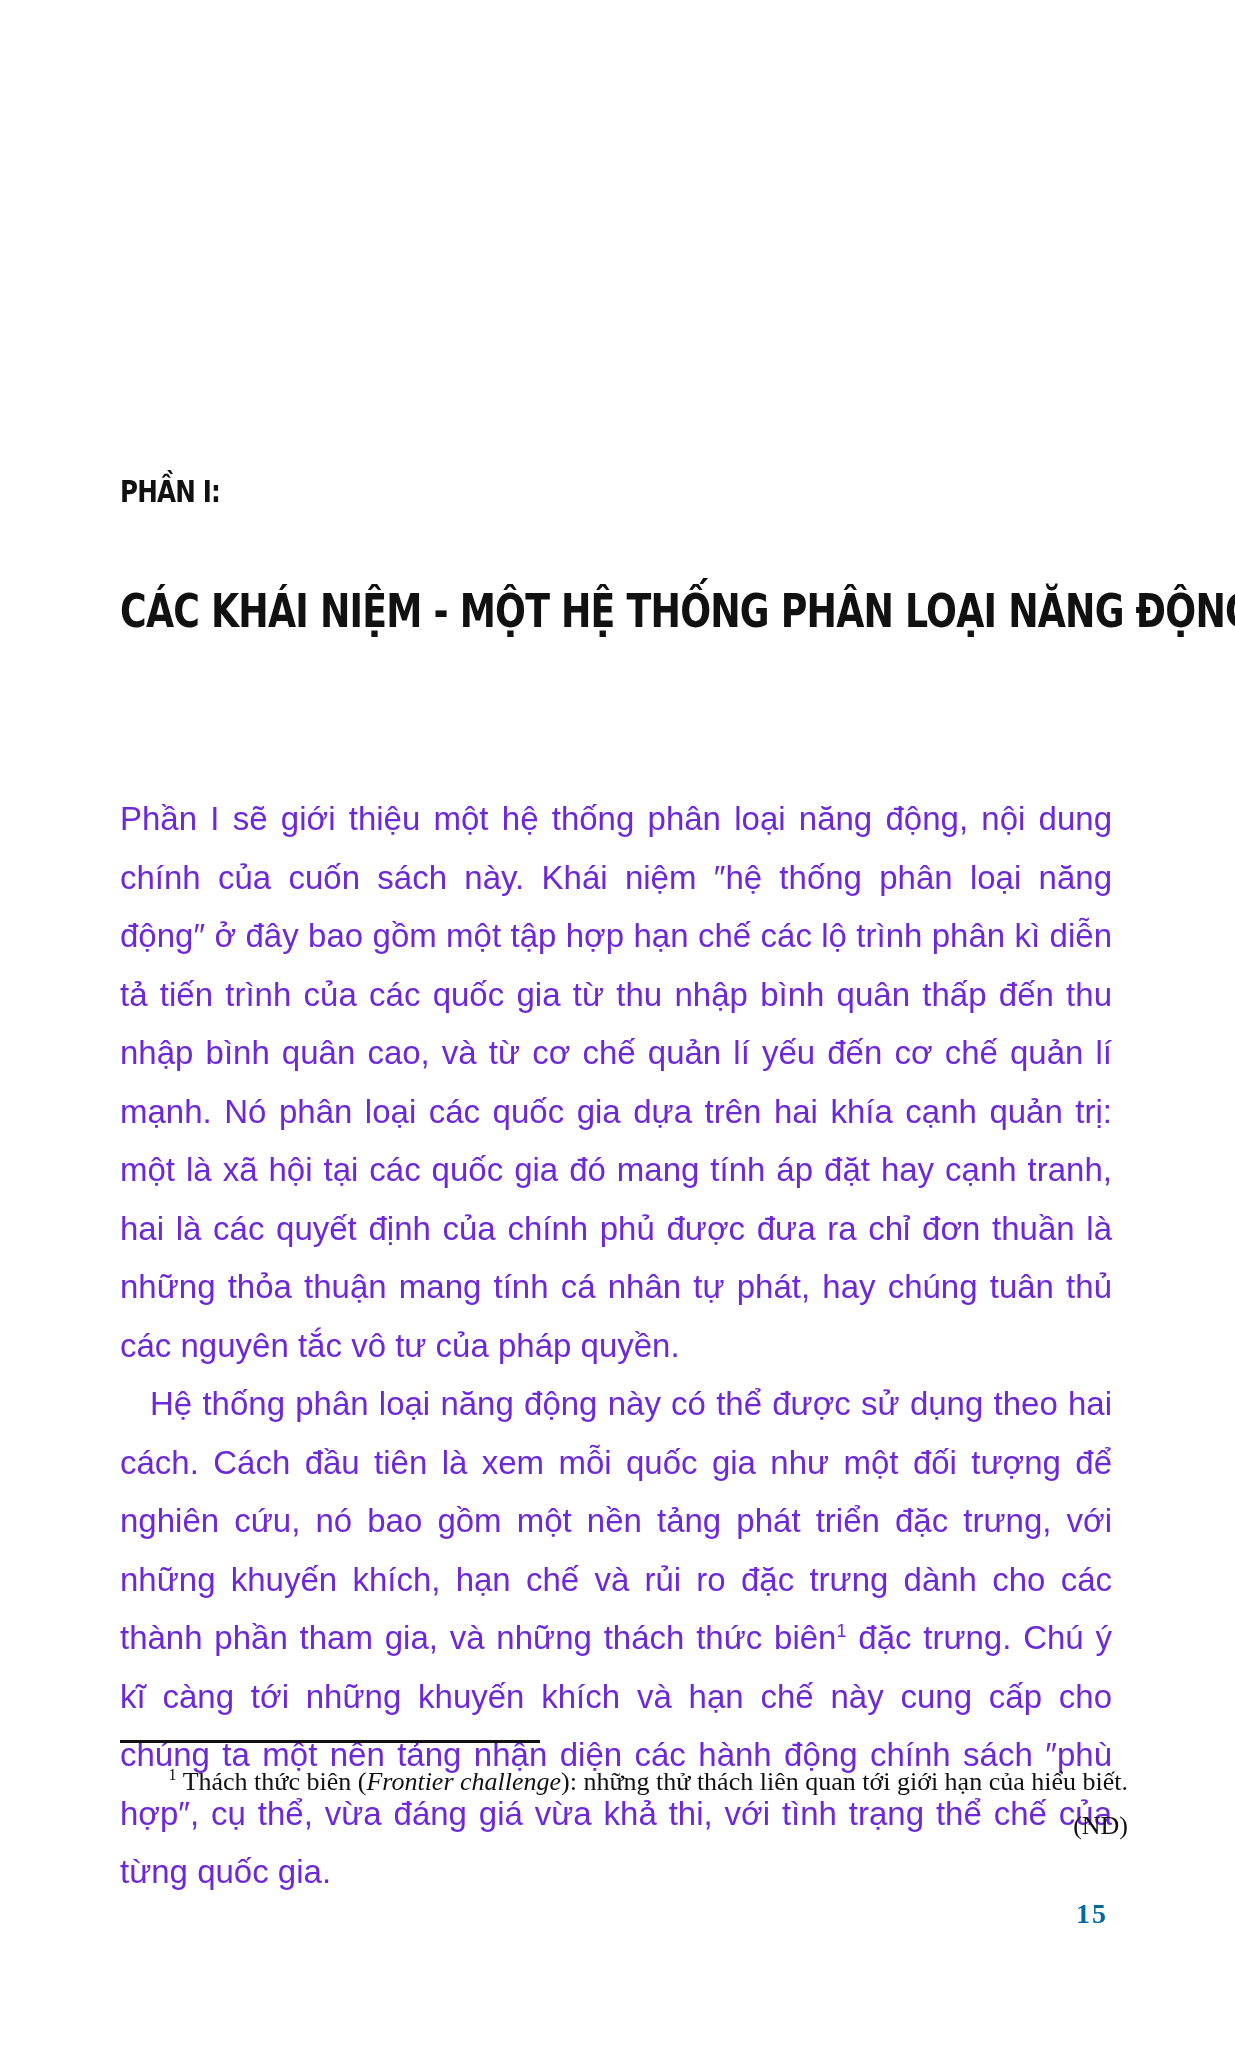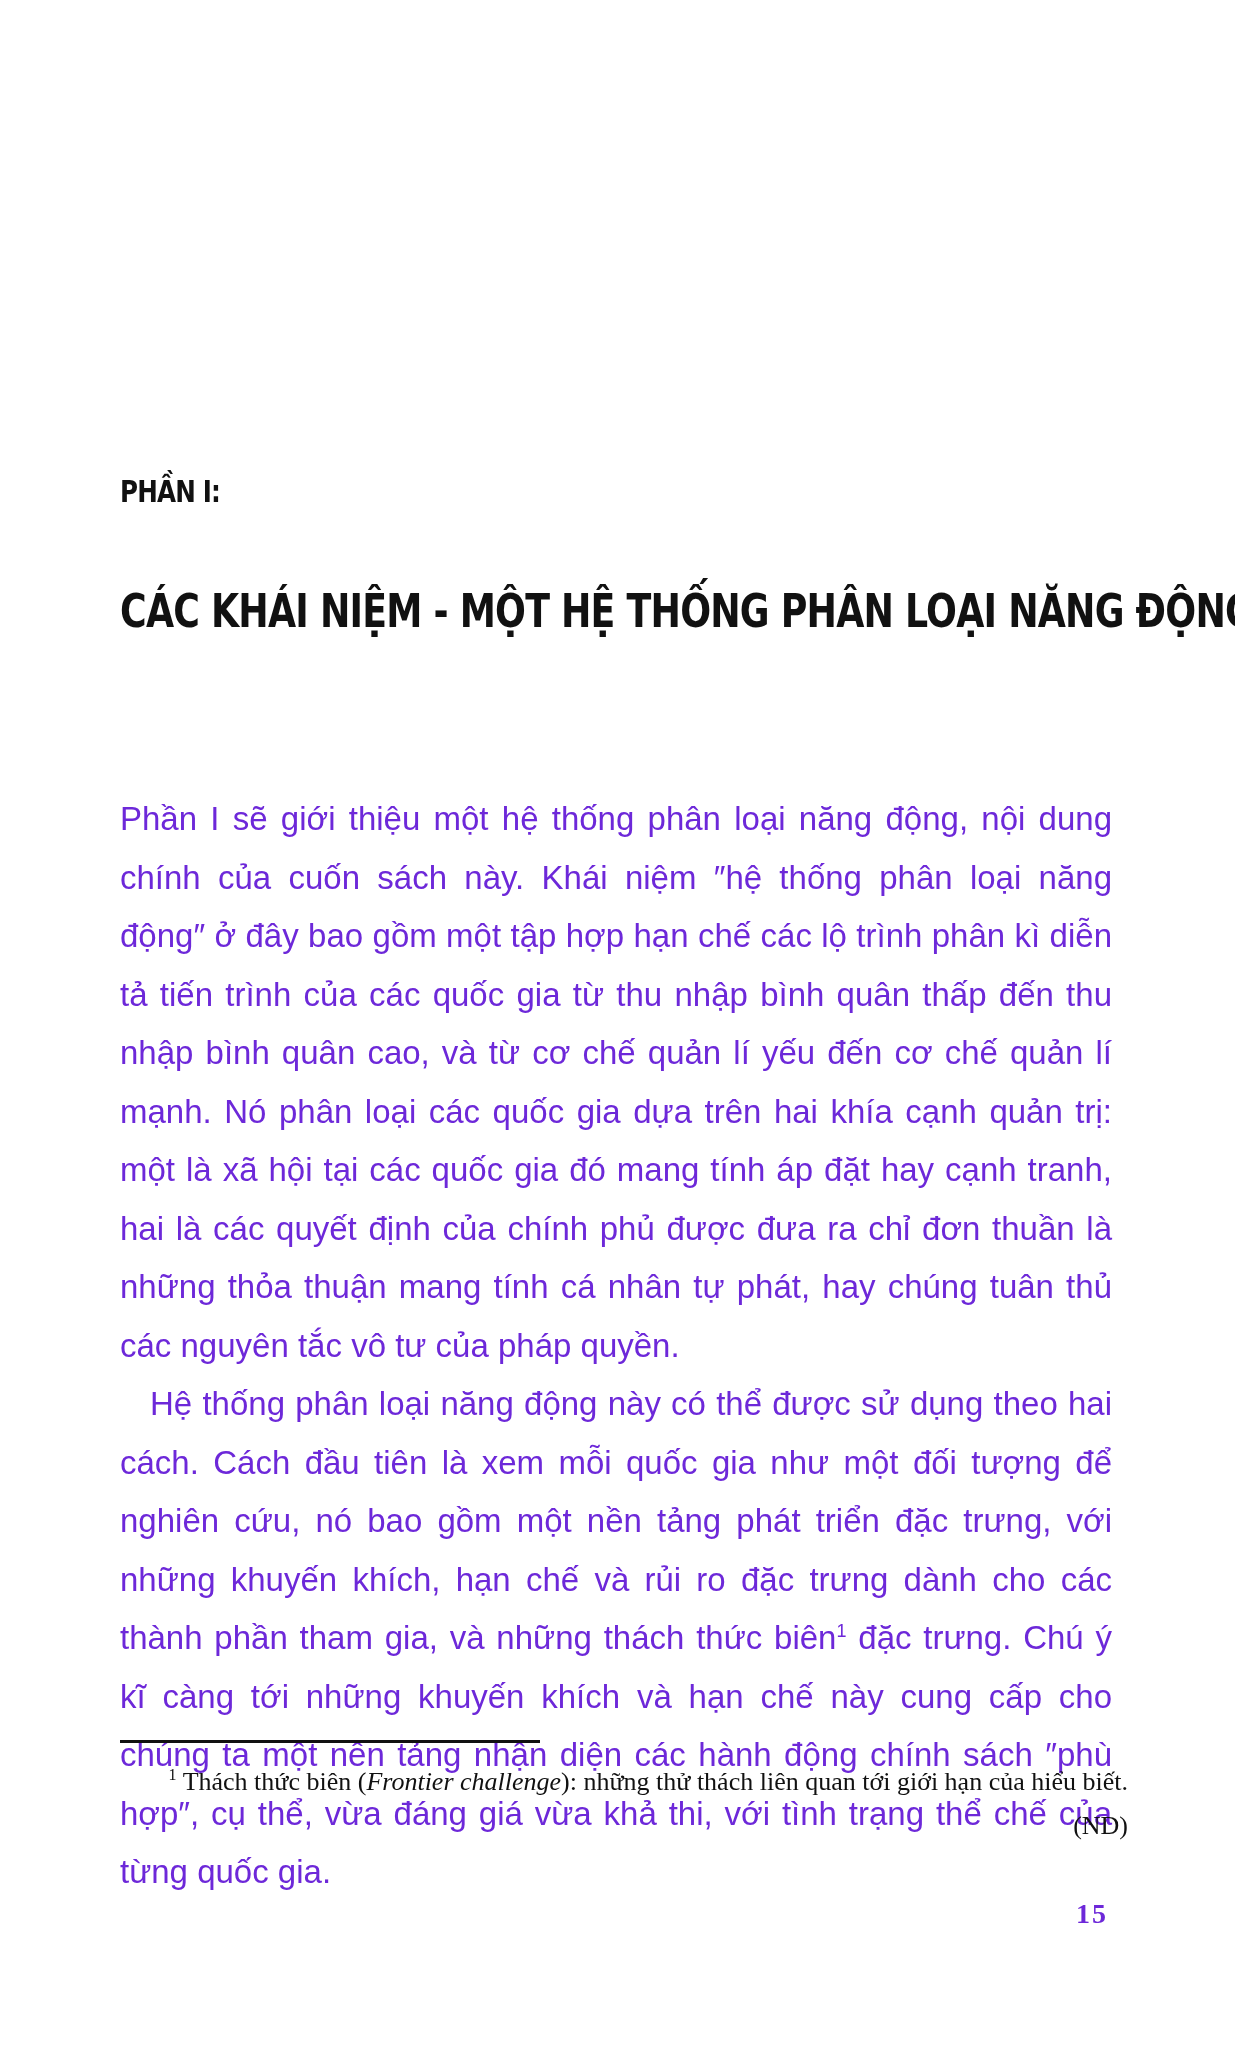--- a/index.html
+++ b/index.html
@@ -98,21 +98,21 @@
       font-style: italic;
     }
     .page-number {
       position: absolute;
       left: 1076px;
       top: 1898px;
       font-family: "Liberation Serif", serif;
       font-weight: bold;
       font-size: 28px;
       letter-spacing: 2px;
-      color: #6d28d9;
+      color: #0369a1;
     }
   </style>
 </head>
 <body>
 
 <div class="page">
 
   <h2 class="part-label">PHẦN I:</h2>
 
   <h1 class="part-title">CÁC KHÁI NIỆM - MỘT HỆ THỐNG PHÂN LOẠI NĂNG ĐỘNG</h1>

